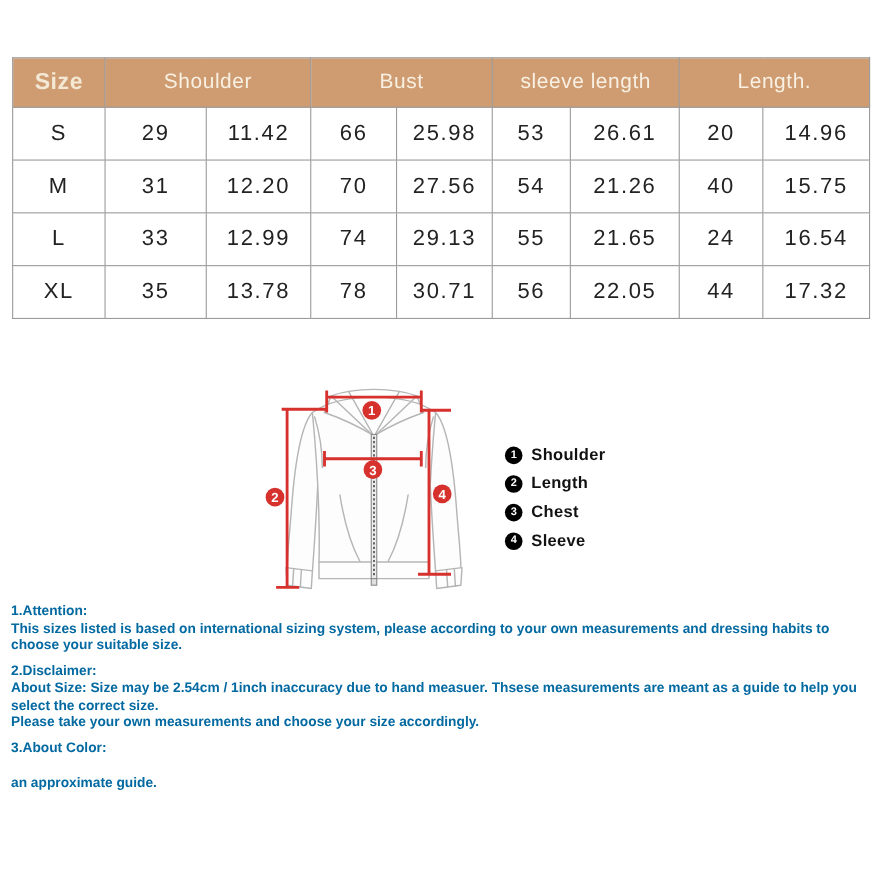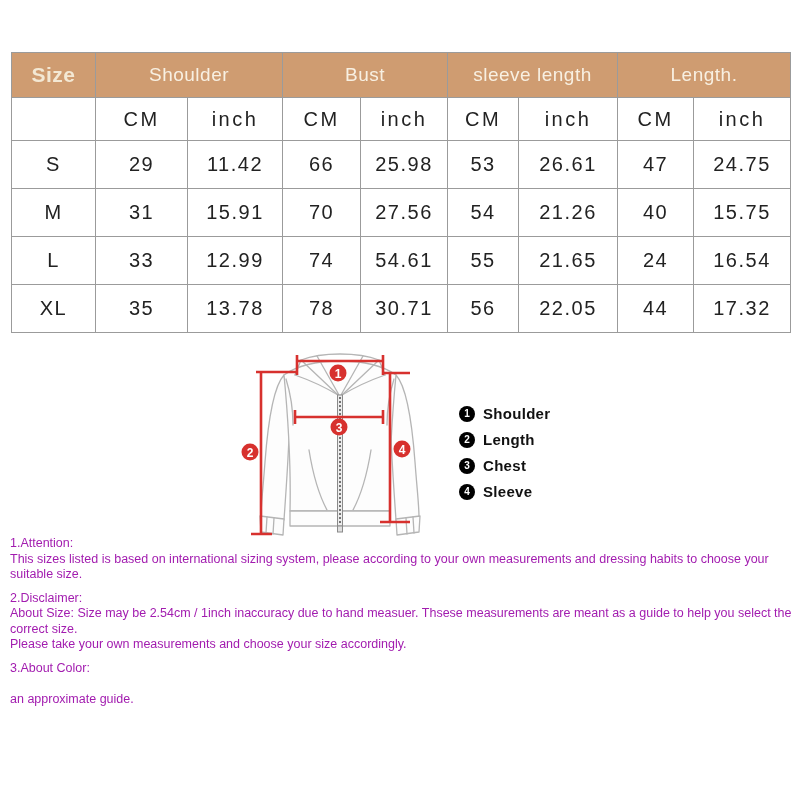--- a/index.html
+++ b/index.html
@@ -24,22 +24,22 @@
   .diagram-svg{position:absolute;left:220px;top:347px;}
 
   .legend{position:absolute;left:459px;top:405px;display:flex;flex-direction:column;gap:9px;}
   .legend-row{display:flex;align-items:center;height:17px;}
   .legend-dot{width:16px;height:16px;border-radius:50%;background:#000;color:#fff;
        display:inline-flex;align-items:center;justify-content:center;
        font-size:10px;font-weight:bold;flex:0 0 16px;}
   .legend-label{margin-left:8px;font-size:15px;font-weight:700;color:#111;letter-spacing:.3px;}
 
   
-  .notes{position:absolute;left:10px;top:536px;width:784px;color:#a21caf;
-       font-size:12.5px;line-height:15.5px;}
+  .notes{position:absolute;left:10px;top:548px;width:784px;color:#0369a1;
+       font-size:12.5px;line-height:15.5px;font-weight:bold;}
   .notes p{margin:0 0 8px 0;}
 </style>
 </head>
 <body>
 
 <div class="stage">
 
   <table class="size-chart">
     <colgroup>
       <col style="width:84px">
@@ -53,59 +53,48 @@
         <col style="width:97px">
     </colgroup>
     <tbody>
         <tr class="hdr">
       <th class="size-h">Size</th>
       <th colspan="2">Shoulder</th>
       <th colspan="2">Bust</th>
       <th colspan="2">sleeve length</th>
       <th colspan="2">Length.</th>
     </tr>
-    <tr class="units">
-      <td></td>
-      <td>CM</td>
-      <td>inch</td>
-      <td>CM</td>
-      <td>inch</td>
-      <td>CM</td>
-      <td>inch</td>
-      <td>CM</td>
-      <td>inch</td>
-    </tr>
     <tr class="data">
       <td>S</td>
       <td>29</td>
       <td>11.42</td>
       <td>66</td>
       <td>25.98</td>
       <td>53</td>
       <td>26.61</td>
-      <td>47</td>
-      <td>24.75</td>
+      <td>20</td>
+      <td>14.96</td>
     </tr>
     <tr class="data">
       <td>M</td>
       <td>31</td>
-      <td>15.91</td>
+      <td>12.20</td>
       <td>70</td>
       <td>27.56</td>
       <td>54</td>
       <td>21.26</td>
       <td>40</td>
       <td>15.75</td>
     </tr>
     <tr class="data">
       <td>L</td>
       <td>33</td>
       <td>12.99</td>
       <td>74</td>
-      <td>54.61</td>
+      <td>29.13</td>
       <td>55</td>
       <td>21.65</td>
       <td>24</td>
       <td>16.54</td>
     </tr>
     <tr class="data">
       <td>XL</td>
       <td>35</td>
       <td>13.78</td>
       <td>78</td>

